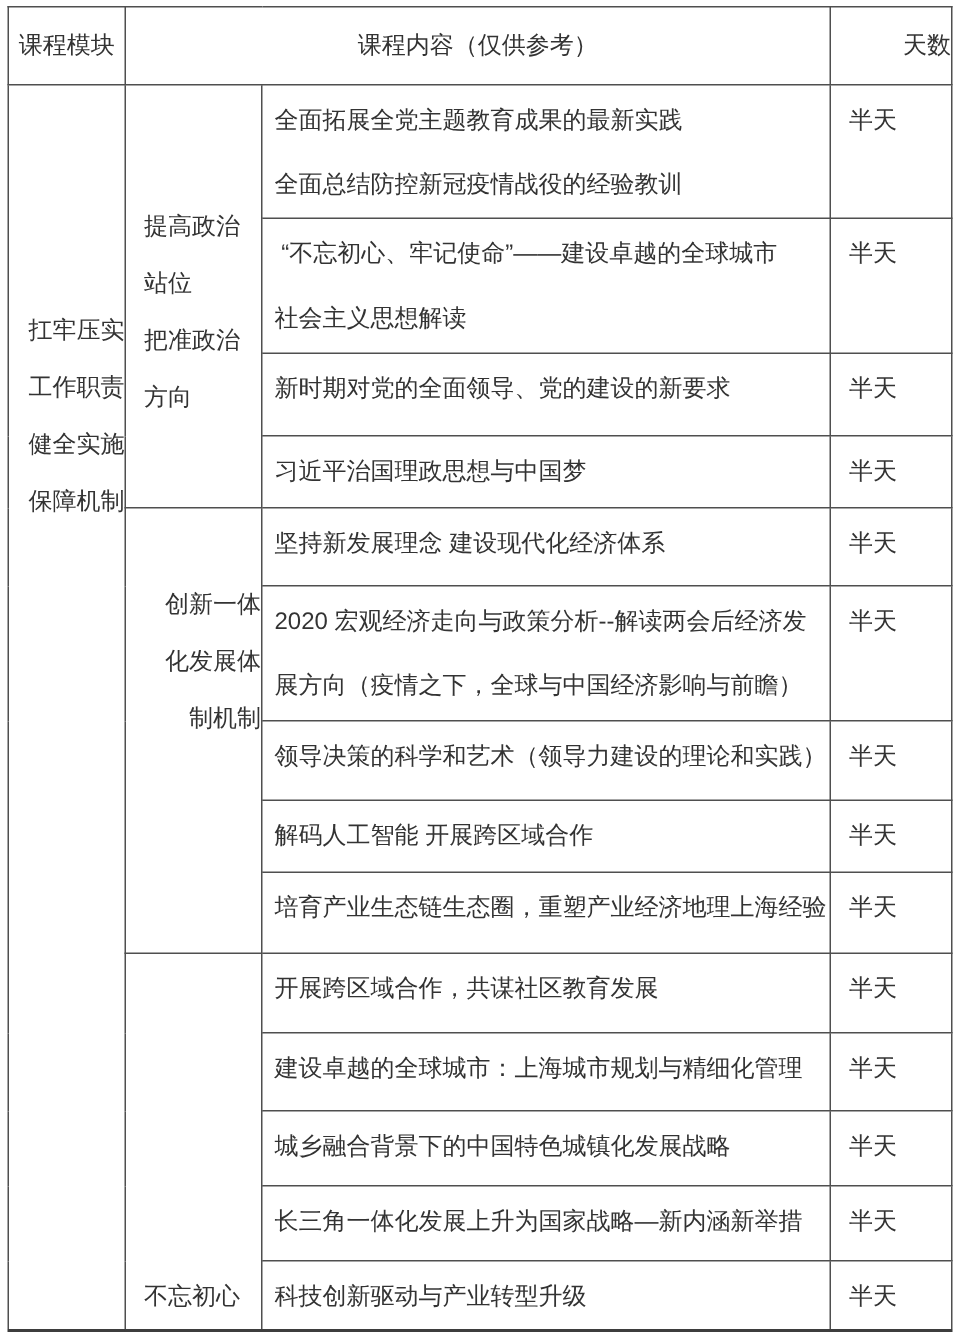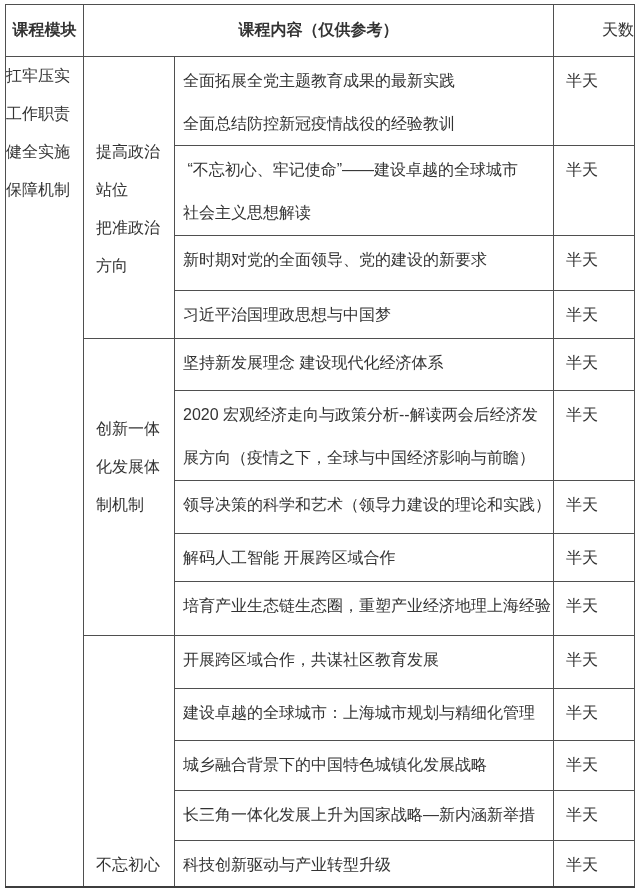--- a/index.html
+++ b/index.html
@@ -34,40 +34,41 @@
   col.c3 { width: 379px; }
   col.c4 { width: 81px; }
 
   tr.h48 { height: 48px; } tr.h50 { height: 50px; }
   tr.h51 { height: 37px; } tr.h52 { height: 52px; }
   tr.h53 { height: 53px; } tr.h54 { height: 54px; }
   tr.h55 { height: 55px; } tr.h86 { height: 86px; }
   tr.h90 { height: 90px; }
 
   .hrow th { vertical-align: middle; }
-  .th-module, .th-content { text-align: center; font-weight: bold; }
+  .th-module, .th-content { text-align: center; }
   .th-days { text-align: right; padding-left: 12px; }
 
   .module-cell {
     vertical-align: top;
-    text-align: left;
+    padding-top: 145px;
+    text-align: right;
     line-height: 38px;
     white-space: pre;
     overflow: hidden;
   }
   .group-cell {
     vertical-align: top;
     padding-left: 12px;
     line-height: 38px;
     white-space: pre;
     overflow: hidden;
     margin-top: 16px;
   }
   .group-cell.g1 { padding-top: 76px; }
-  .group-cell.g2 { padding-top: 71px; }
+  .group-cell.g2 { padding-top: 46px; text-align: right; }
   .group-cell.g3 { vertical-align: bottom; padding-bottom: 2px; }
 
   .course-cell {
     vertical-align: top;
     padding: 2px 12px 0 8px;
     line-height: 43px;
     white-space: pre;
     overflow: hidden;
   }
   .days-cell {

